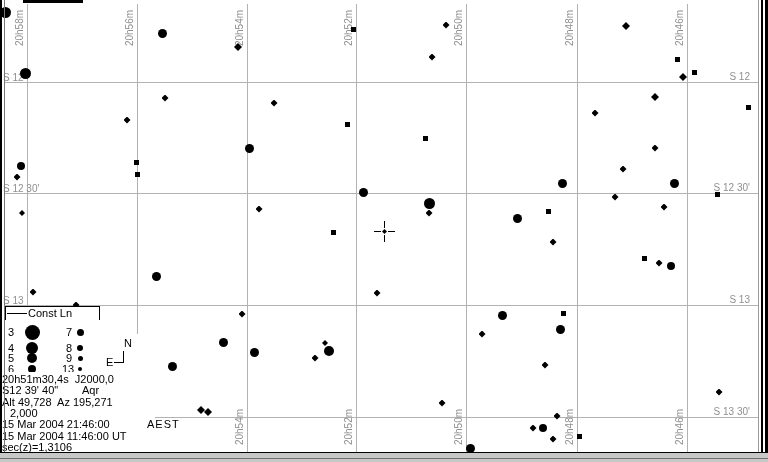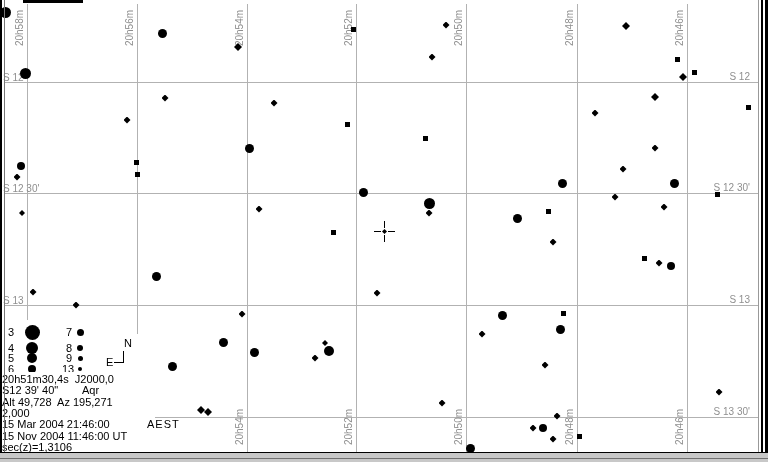--- a/index.html
+++ b/index.html
@@ -182,20 +182,24 @@
 
     <div id="cursor" style="left: 384px; top: 231px;">
       <div class="cur-seg" style="left:-10px; top:0; width:7px; height:1px;"></div>
       <div class="cur-seg" style="left:4px; top:0; width:7px; height:1px;"></div>
       <div class="cur-seg" style="left:0; top:-10px; width:1px; height:7px;"></div>
       <div class="cur-seg" style="left:0; top:4px; width:1px; height:7px;"></div>
       <div class="cur-dot"></div>
     </div>
   </div>
 
+  <div id="legend-box">
+    <div class="sample-line"></div>
+    <div class="legend-title">Const Ln</div>
+  </div>
 
   <div id="mag-legend">
       <div class="mag-num" style="left: 6px; top: 7px;">3</div>
       <div class="mag-dot" style="width: 15px; height: 15px; left: 22.5px; top: 4.5px;"></div>
       <div class="mag-num" style="left: 64px; top: 7px;">7</div>
       <div class="mag-dot" style="width: 7px; height: 7px; left: 74.5px; top: 8.5px;"></div>
       <div class="mag-num" style="left: 6px; top: 23px;">4</div>
       <div class="mag-dot" style="width: 12px; height: 12px; left: 24px; top: 22px;"></div>
       <div class="mag-num" style="left: 64px; top: 23px;">8</div>
       <div class="mag-dot" style="width: 6px; height: 6px; left: 75px; top: 25px;"></div>
@@ -213,23 +217,23 @@
     <div class="cn">N</div>
     <div class="ce">E</div>
     <div class="cvl"></div>
     <div class="chl"></div>
   </div>
 
   <div id="info-block">
       <div class="info-line" style="top: 2px;">20h51m30,4s  J2000,0</div>
       <div class="info-line" style="top: 13.3px;">S12 39' 40"        Aqr</div>
       <div class="info-line" style="top: 24.6px;">Alt 49,728  Az 195,271</div>
-      <div class="info-line" style="top: 35.9px;">2,000</div>
+      <div class="info-line" style="top: 35.9px; padding-left: 8px;">2,000</div>
       <div class="info-line" style="top: 47.2px;">15 Mar 2004 21:46:00</div>
-      <div class="info-line" style="top: 58.5px;">15 Nov 2004 11:46:00 UT</div>
+      <div class="info-line" style="top: 58.5px;">15 Mar 2004 11:46:00 UT</div>
       <div class="info-line" style="top: 69.8px;">sec(z)=1,3106</div>
     </div>
 
   <div id="tz-label">AEST</div>
 
   <div class="frame" id="titlebar-fragment"></div>
   <div class="frame" id="border-left-outer"></div>
   <div class="frame" id="border-left-inner"></div>
   <div class="frame" id="border-right-a"></div>
   <div class="frame" id="border-right-b"></div>

